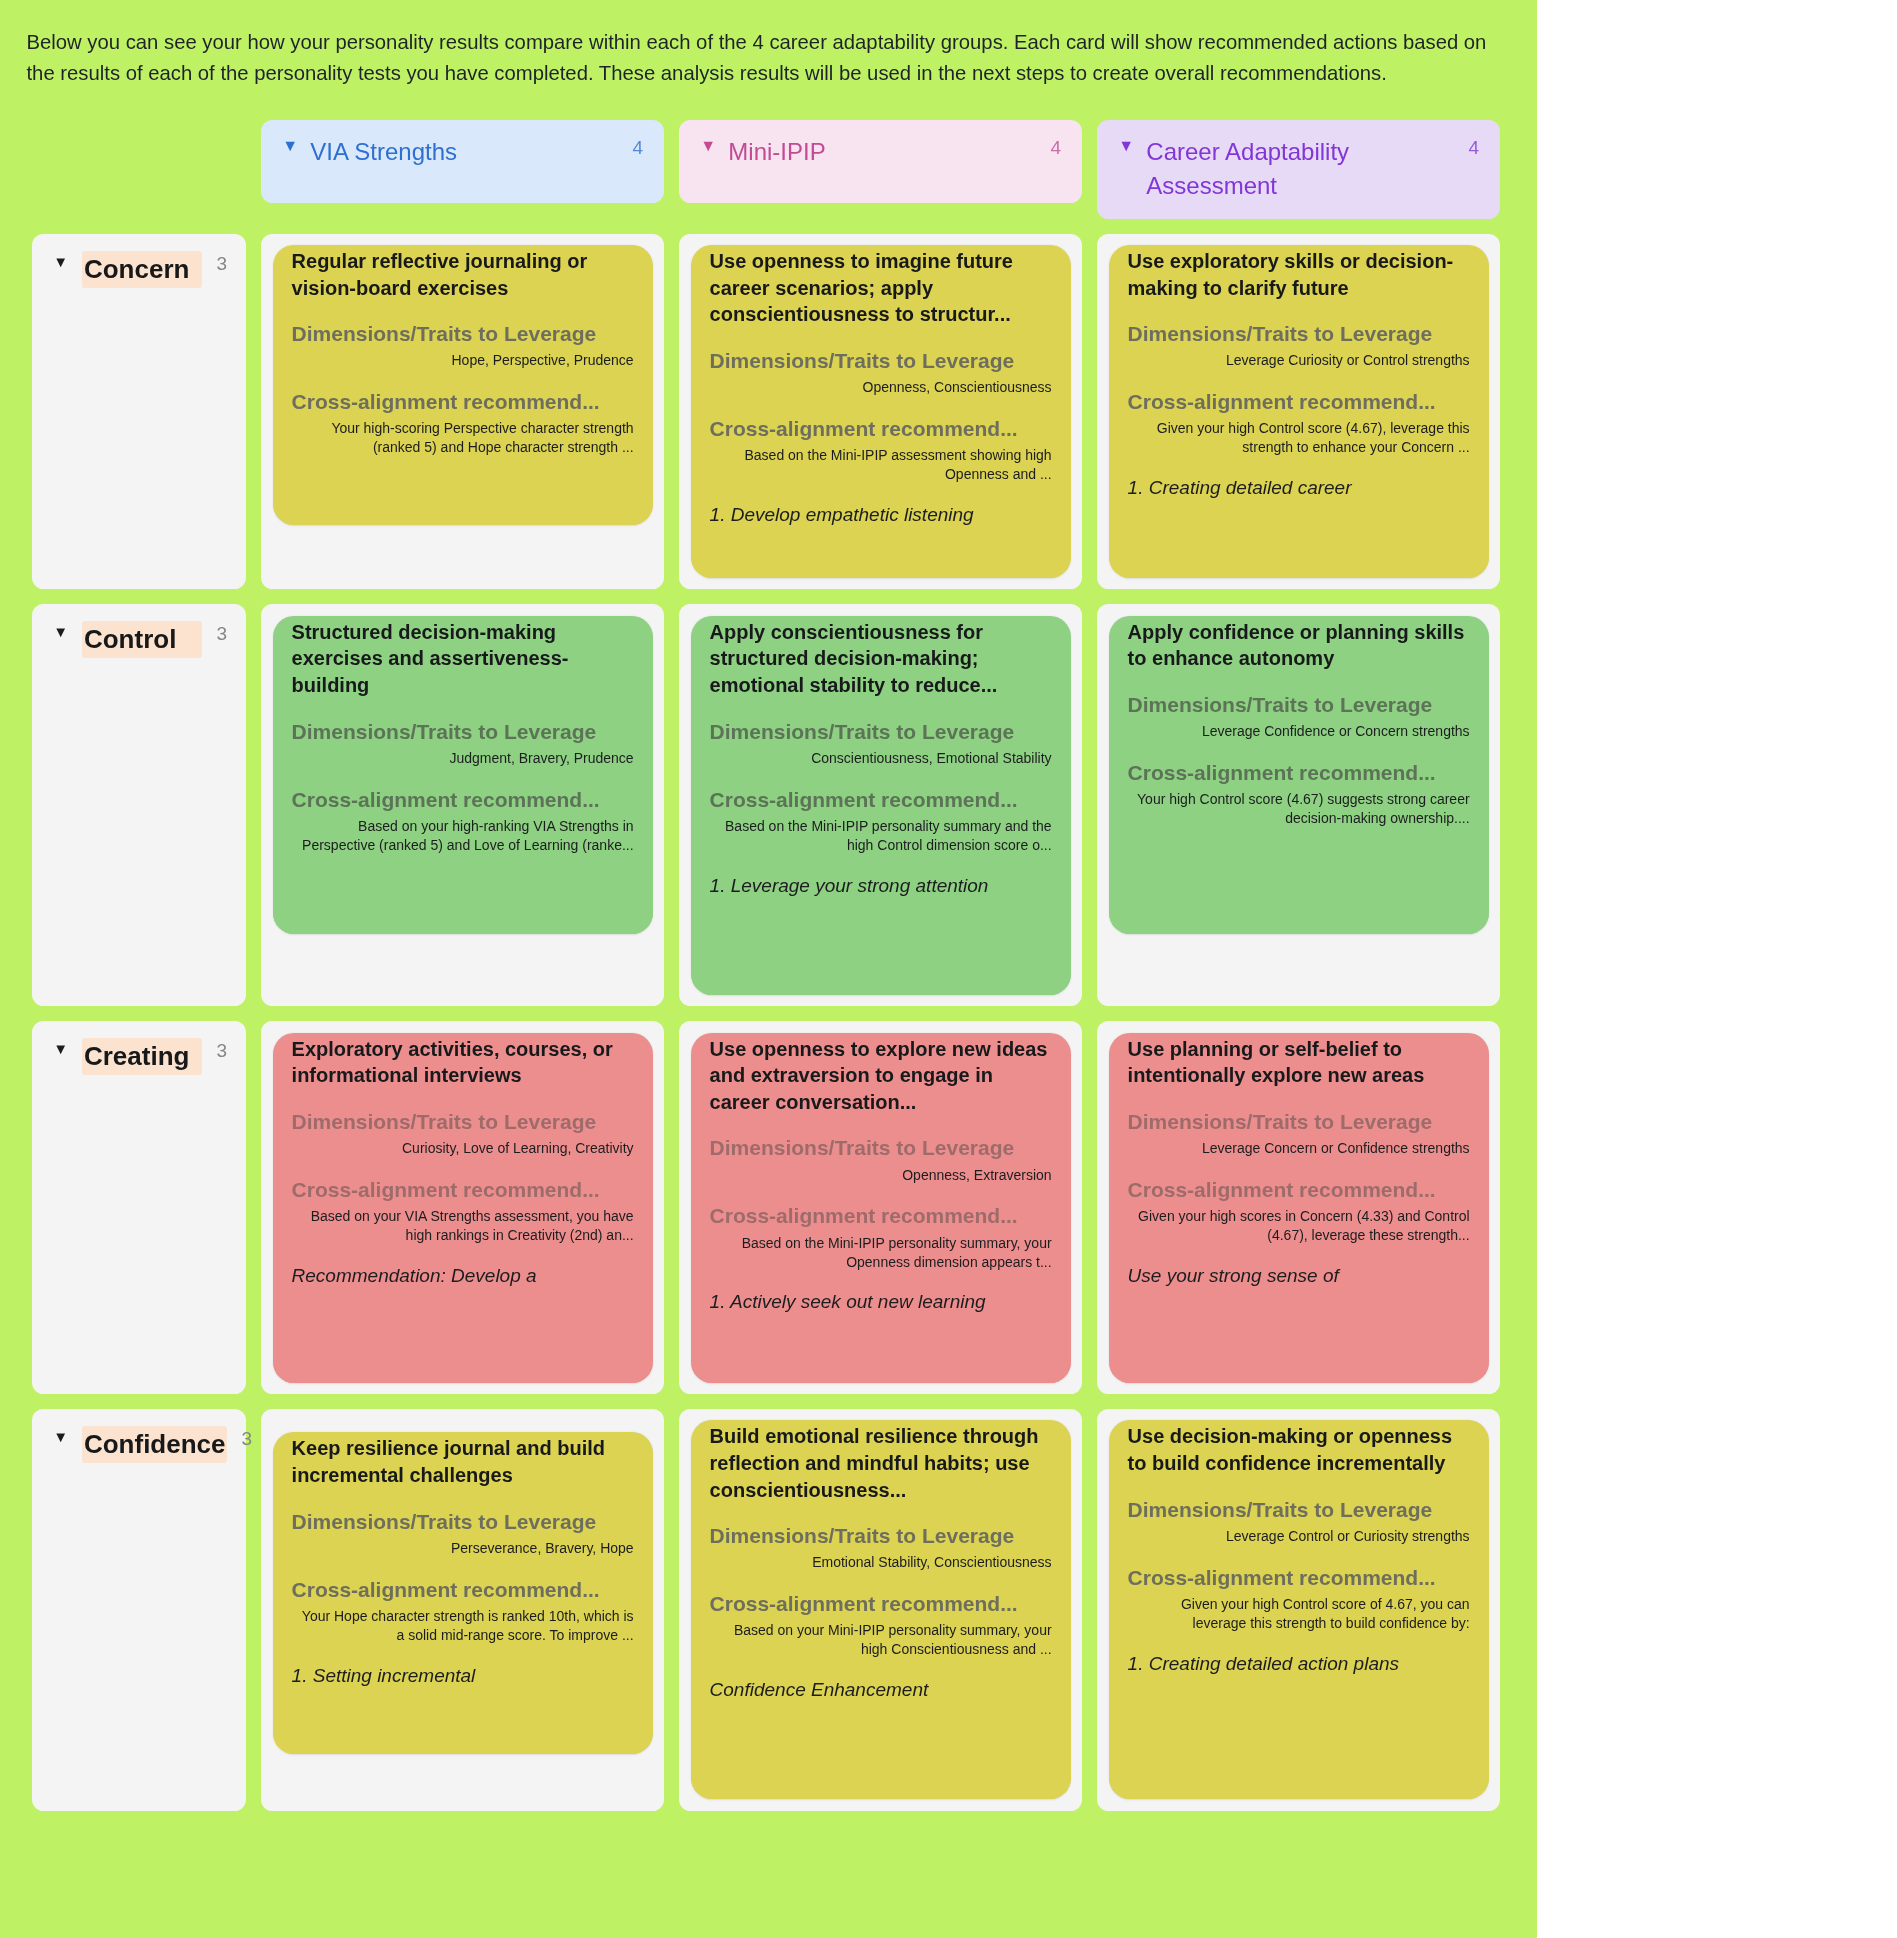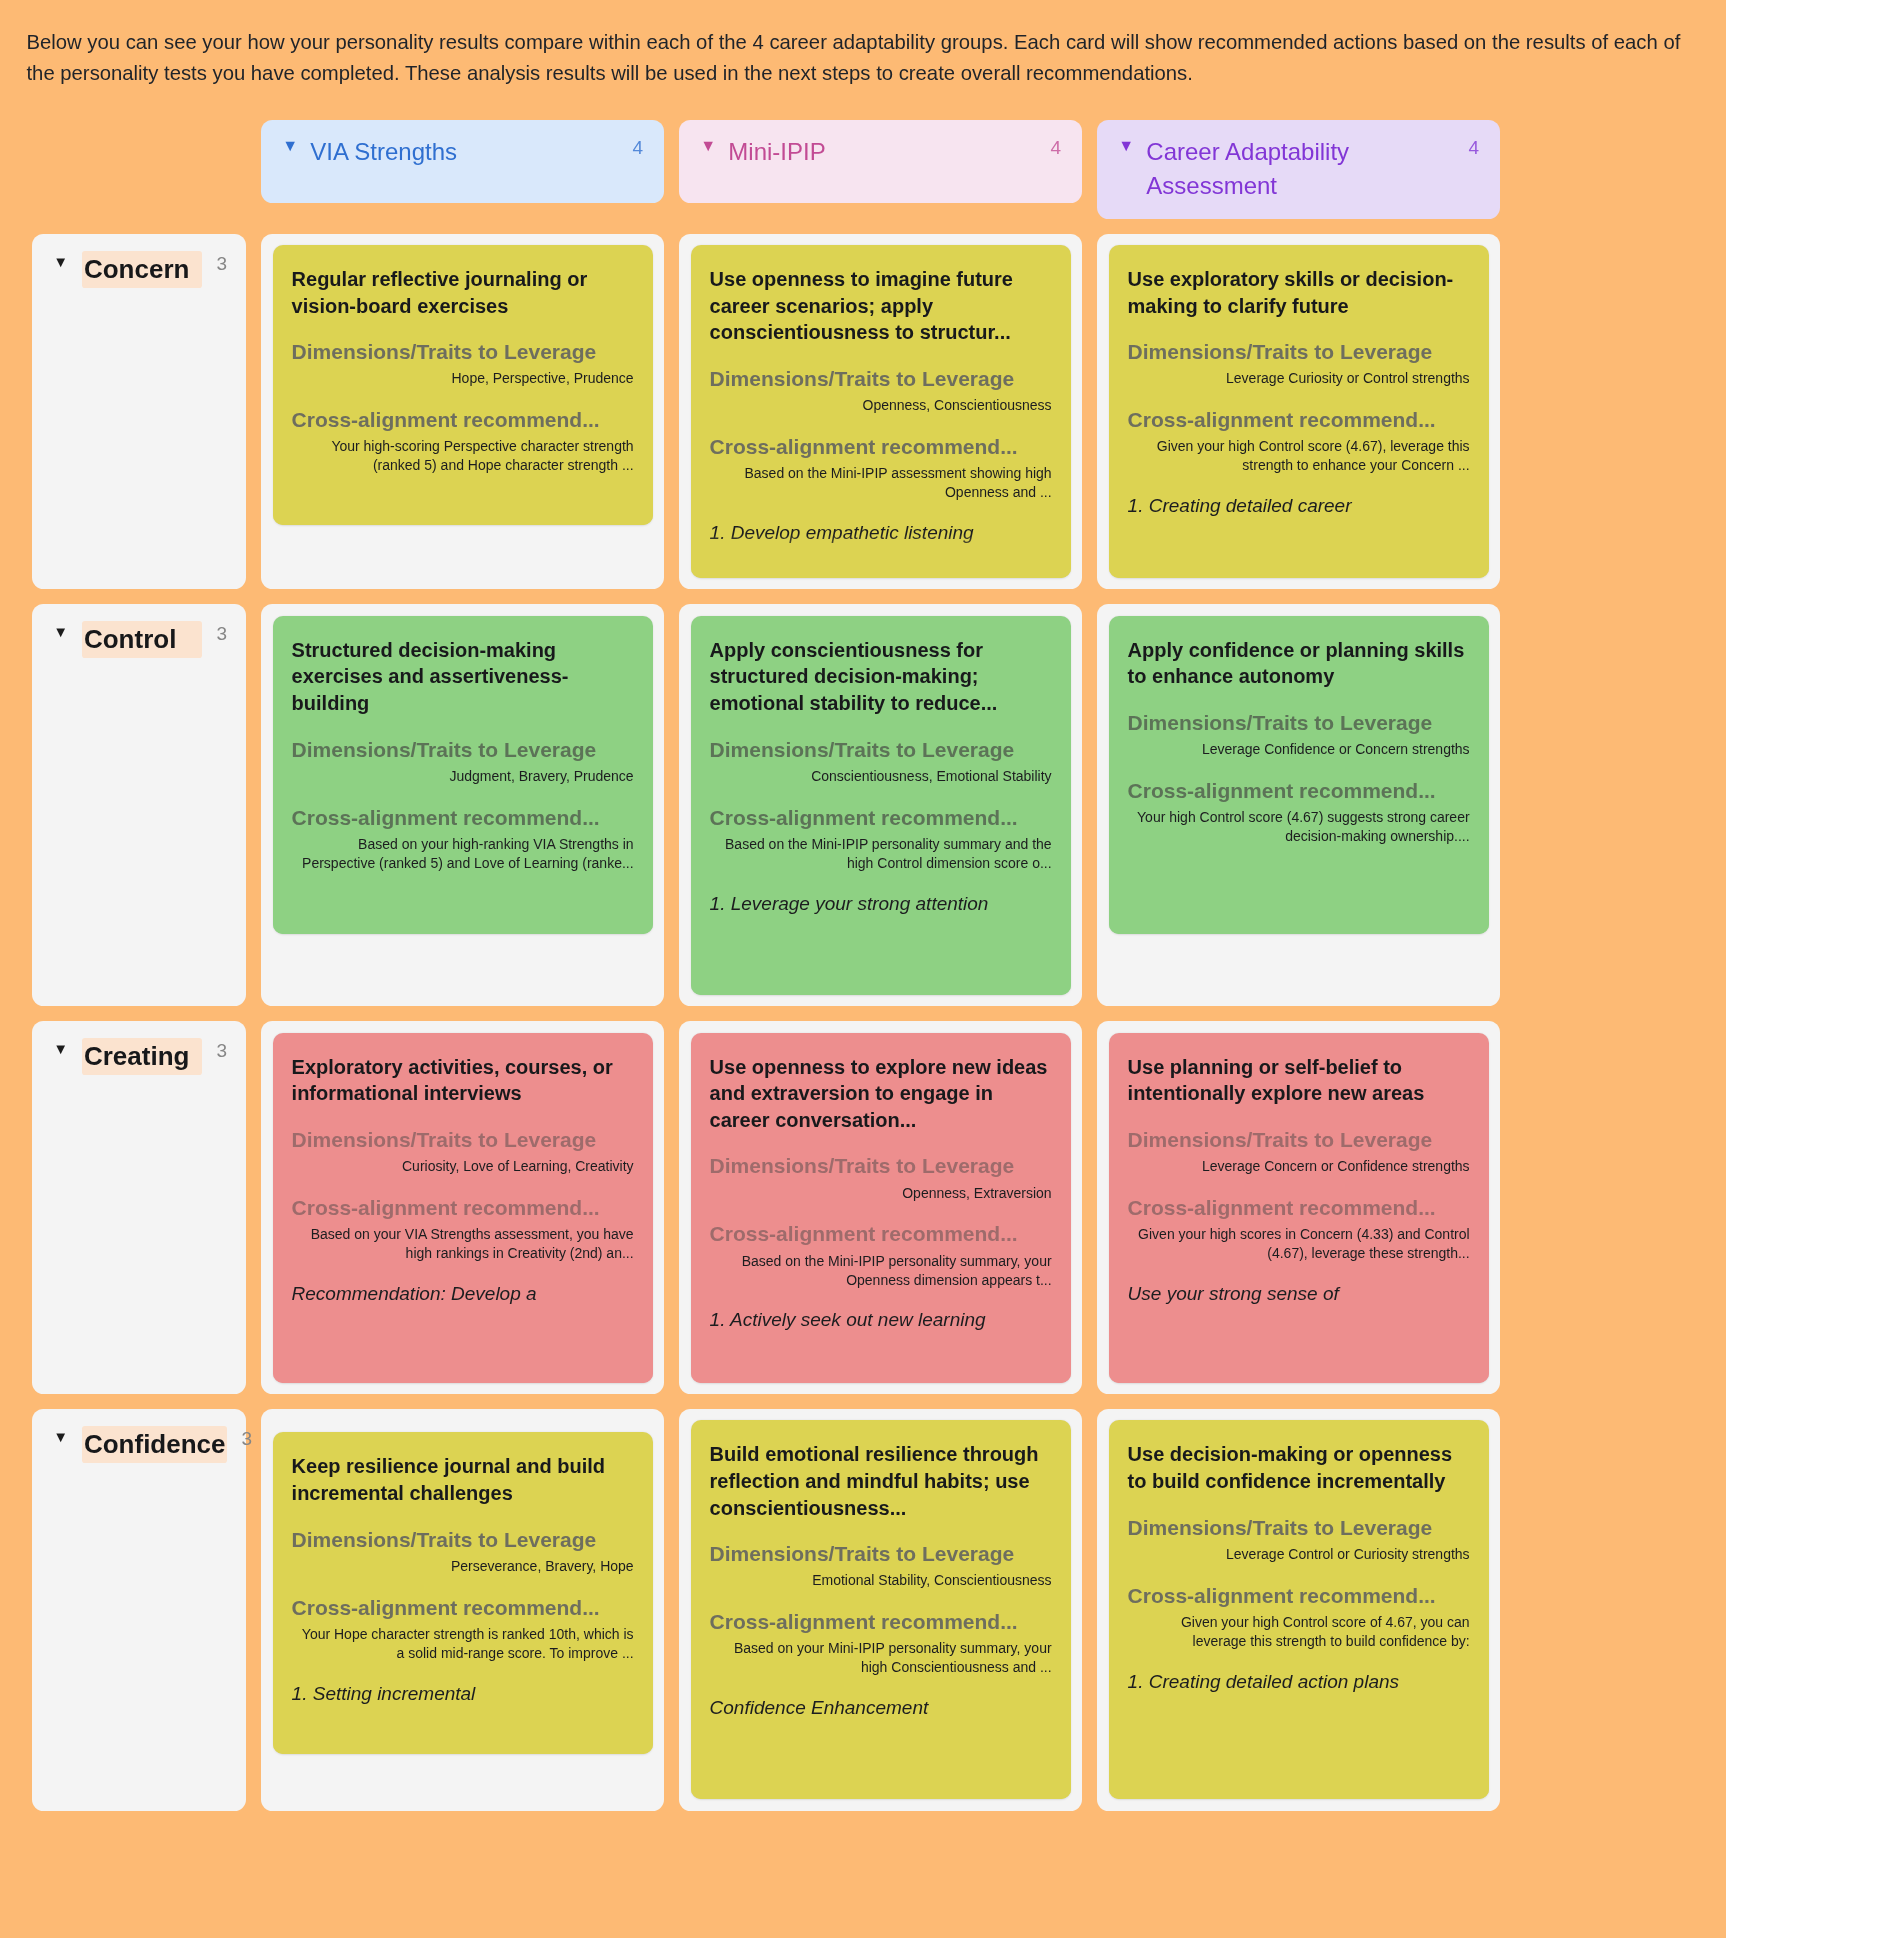--- a/index.html
+++ b/index.html
@@ -6,24 +6,24 @@
   * { box-sizing: border-box; margin: 0; padding: 0; }
 
   html, body {
     width: 1897px;
     background: #ffffff;
     font-family: "Liberation Sans", "DejaVu Sans", sans-serif;
     -webkit-font-smoothing: antialiased;
   }
 
   .page {
-    width: 1726px;
+    width: 1537px;
     min-height: 1938px;
     padding: 23px 24.6px 0 24.6px;
-    background: #fdba74;
+    background: #bef264;
   }
 
   
   .intro {
     font-size: 20.3px;
     line-height: 1.52;
     color: #1f2329;
     max-width: 1841px;
     margin: 3.8px 0 32px 1.9px;
     font-weight: 400;
@@ -111,22 +111,22 @@
   .lane {
     background: #f4f4f4;
     border-radius: 11.4px;
     height: 100%;
     padding: 11.4px 11.4px;
     overflow: hidden;
   }
 
   
   .card {
-    border-radius: 10px;
-    padding: 21px 19px 0 19px;
+    border-radius: 21px;
+    padding: 3px 19px 0 19px;
     position: relative;
     overflow: hidden;
     box-shadow: 0 0.9px 1.9px rgba(0,0,0,.10);
   }
   .card::after {
     content: "";
     position: absolute;
     left: 0; right: 0; bottom: 0;
     height: 44px;
     pointer-events: none;

